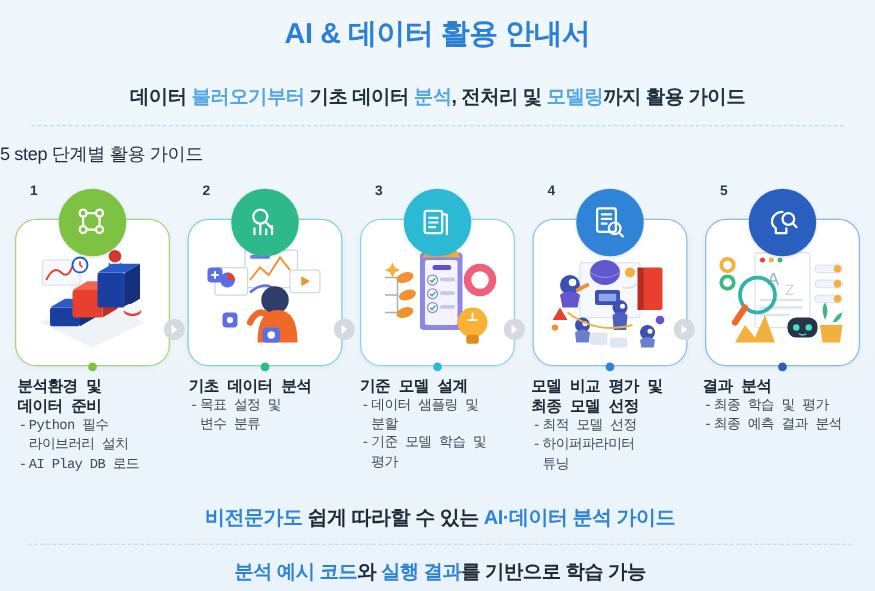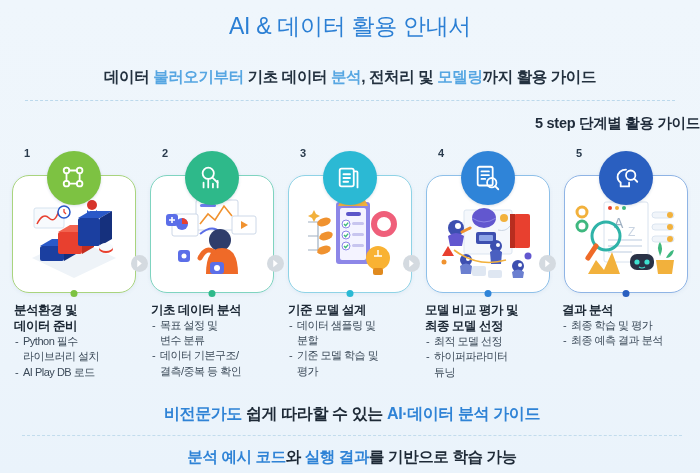--- a/index.html
+++ b/index.html
@@ -18,21 +18,21 @@
     width: 700px;
     height: 473px;
     background: linear-gradient(180deg,#eff6fc 0%, #eef5fb 55%, #eaf3fb 100%);
   }
 
   
   .header { padding-top: 12px; text-align: center; }
 
   .main-title {
     font-size: 23px;
-    font-weight: normal;
+    font-weight: bold;
     color: #2b7fd4;
     letter-spacing: -0.3px;
     line-height: 1.25;
   }
 
   .subtitle {
     margin-top: 26px;
     font-size: 15.5px;
     font-weight: bold;
     color: #23313f;
@@ -44,23 +44,23 @@
   .divider-top {
     margin: 12px auto 0;
     width: 650px;
     height: 0;
     border-top: 1px dashed #bcd9ec;
   }
 
   
   .section-heading {
     margin-top: 13px;
-    text-align: right;
+    text-align: left;
     font-size: 14.5px;
-    font-weight: bold;
+    font-weight: normal;
     color: #1f2b3a;
     letter-spacing: -0.3px;
   }
 
   
   .steps {
     position: relative;
     margin-top: 14px;
     display: flex;
     justify-content: space-between;
@@ -142,20 +142,21 @@
   }
   .arrow svg { width: 9px; height: 9px; }
 
   
   .captions {
     margin-top: 9px;
     display: flex;
     justify-content: space-between;
     padding: 0 10px;
     align-items: flex-start;
+    font-family: Liberation Mono, monospace;
   }
   .caption { width: 132px; padding-left: 4px; }
 
   .caption-title {
     font-size: 12.5px;
     font-weight: bold;
     color: #1b2734;
     line-height: 1.3;
     letter-spacing: -0.5px;
     white-space: pre-line;
@@ -456,22 +457,20 @@
           <li>Python 필수
 라이브러리 설치</li>
           <li>AI Play DB 로드</li>
         </ul>
       </div>
       <div class="caption">
         <div class="caption-title">기초 데이터 분석</div>
         <ul class="caption-list">
           <li>목표 설정 및
 변수 분류</li>
-          <li>데이터 기본구조/
-결측/중복 등 확인</li>
         </ul>
       </div>
       <div class="caption">
         <div class="caption-title">기준 모델 설계</div>
         <ul class="caption-list">
           <li>데이터 샘플링 및
 분할</li>
           <li>기준 모델 학습 및
 평가</li>
         </ul>

